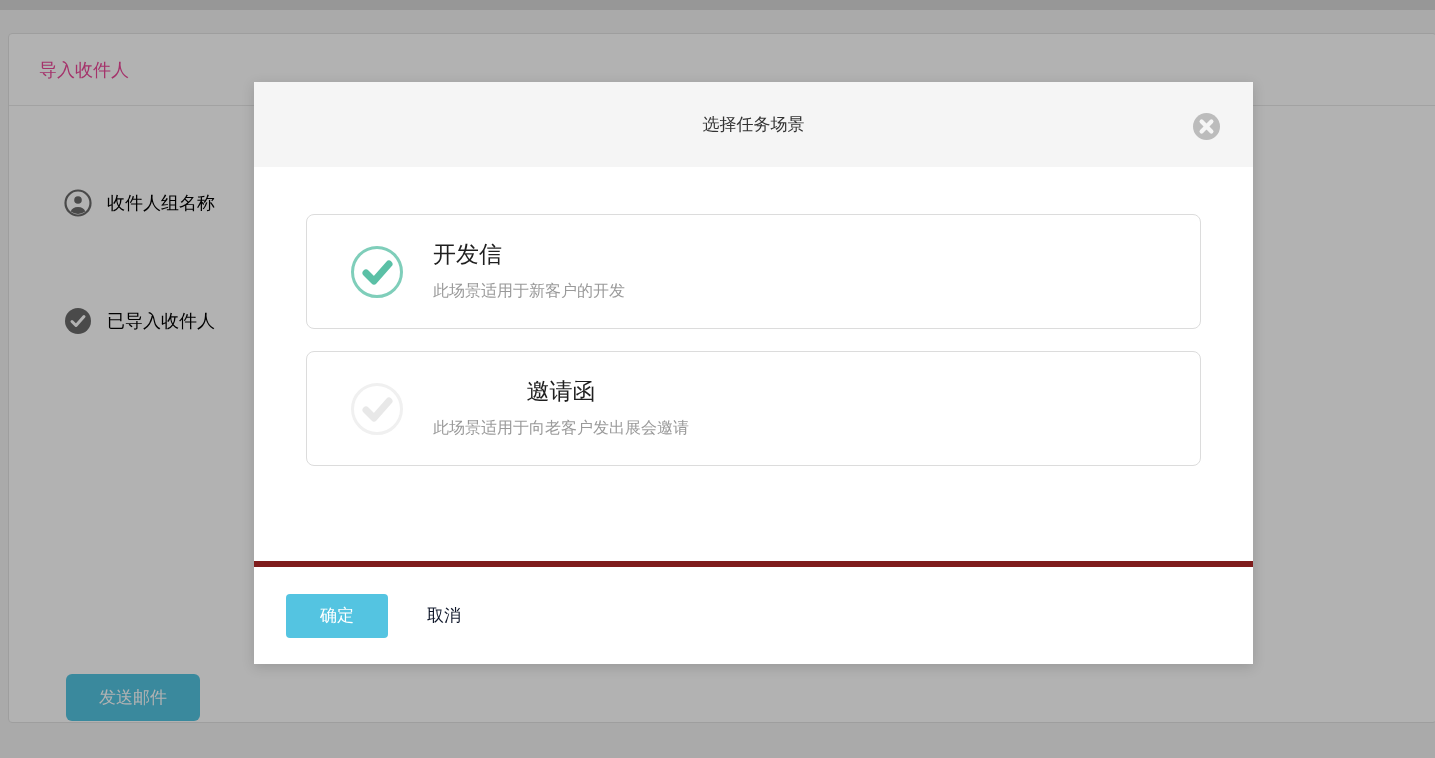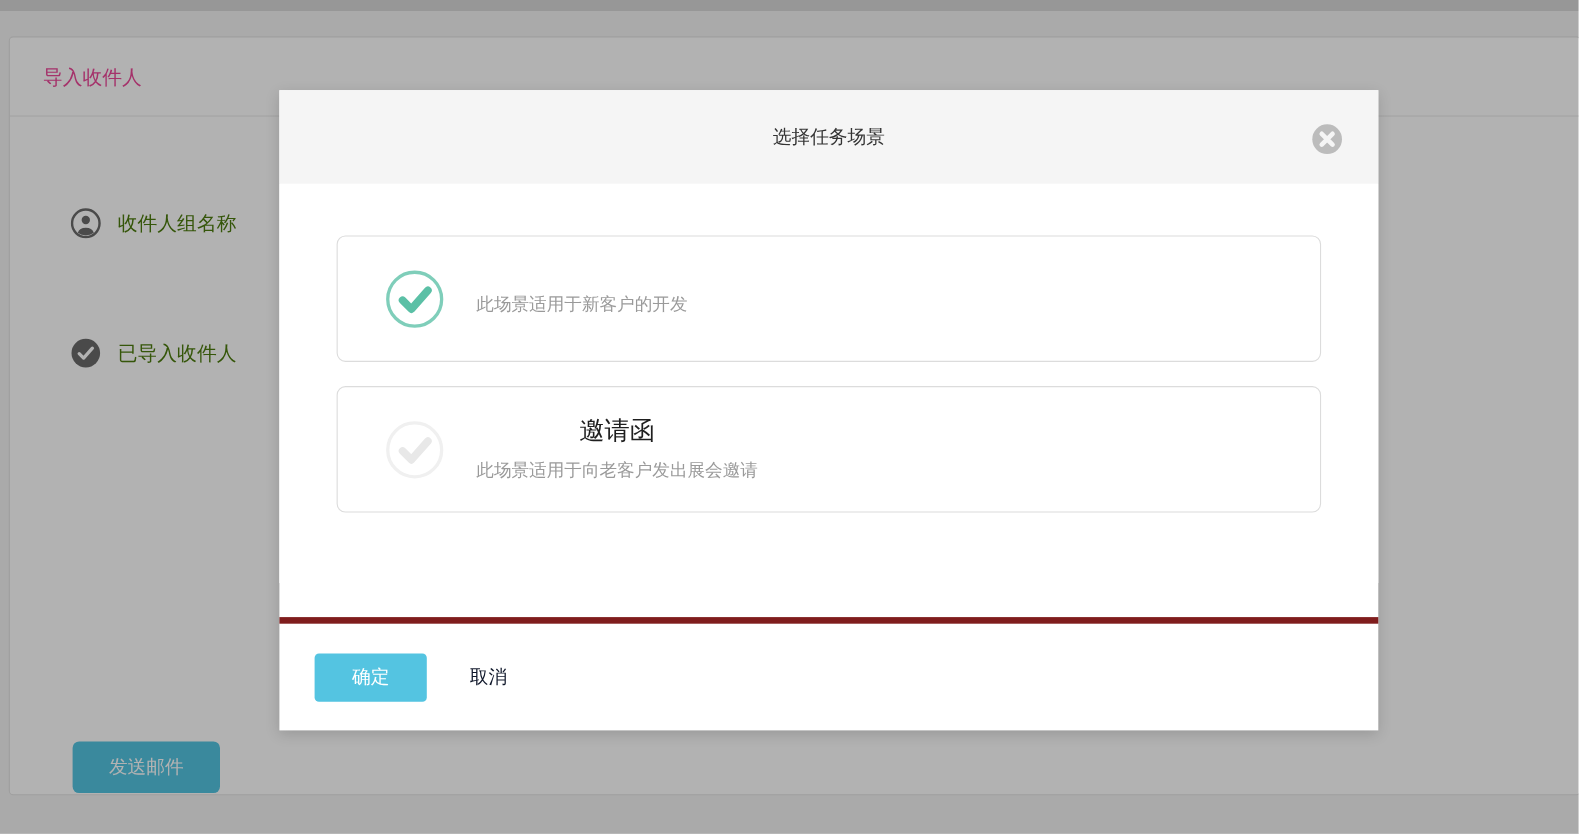--- a/index.html
+++ b/index.html
@@ -23,21 +23,21 @@
   .page-card-header {
     height: 72px;
     display: flex; align-items: center;
     padding-left: 30px;
     border-bottom: 1px solid #e9e9e9;
     font-size: 18px; color: #ec4899;
   }
   .step-row {
     position: absolute; left: 55px;
     display: flex; align-items: center; gap: 15px;
-    font-size: 18px; color: #4d7c0f;
+    font-size: 18px; color: #000000;
   }
   .step-row.row-1 { top: 155px; }
   .step-row.row-2 { top: 273px; }
   .step-icon { width: 28px; height: 28px; display: block; }
   .send-btn {
     position: absolute; left: 57px; top: 640px;
     width: 134px; height: 47px;
     background: #54c4e1; color: #fff;
     border: none; border-radius: 6px;
     font-size: 17px;
@@ -177,20 +177,21 @@
 
   <div class="modal-body">
 
     <div class="option-card selected">
       <span class="option-check">
         <svg width="46" height="46" viewBox="0 0 46 46">
           <path d="M12 24 l8 8 l15 -17" fill="none" stroke="#5bc0a6" stroke-width="7" stroke-linecap="round" stroke-linejoin="round"></path>
         </svg>
       </span>
       <span class="option-text">
+        <div class="option-title">开发信</div>
         <div class="option-desc">此场景适用于新客户的开发</div>
       </span>
     </div>
 
     <div class="option-card unselected">
       <span class="option-check">
         <svg width="46" height="46" viewBox="0 0 46 46">
           <path d="M12 24 l8 8 l15 -17" fill="none" stroke="#e8e8e8" stroke-width="7" stroke-linecap="round" stroke-linejoin="round"></path>
         </svg>
       </span>

